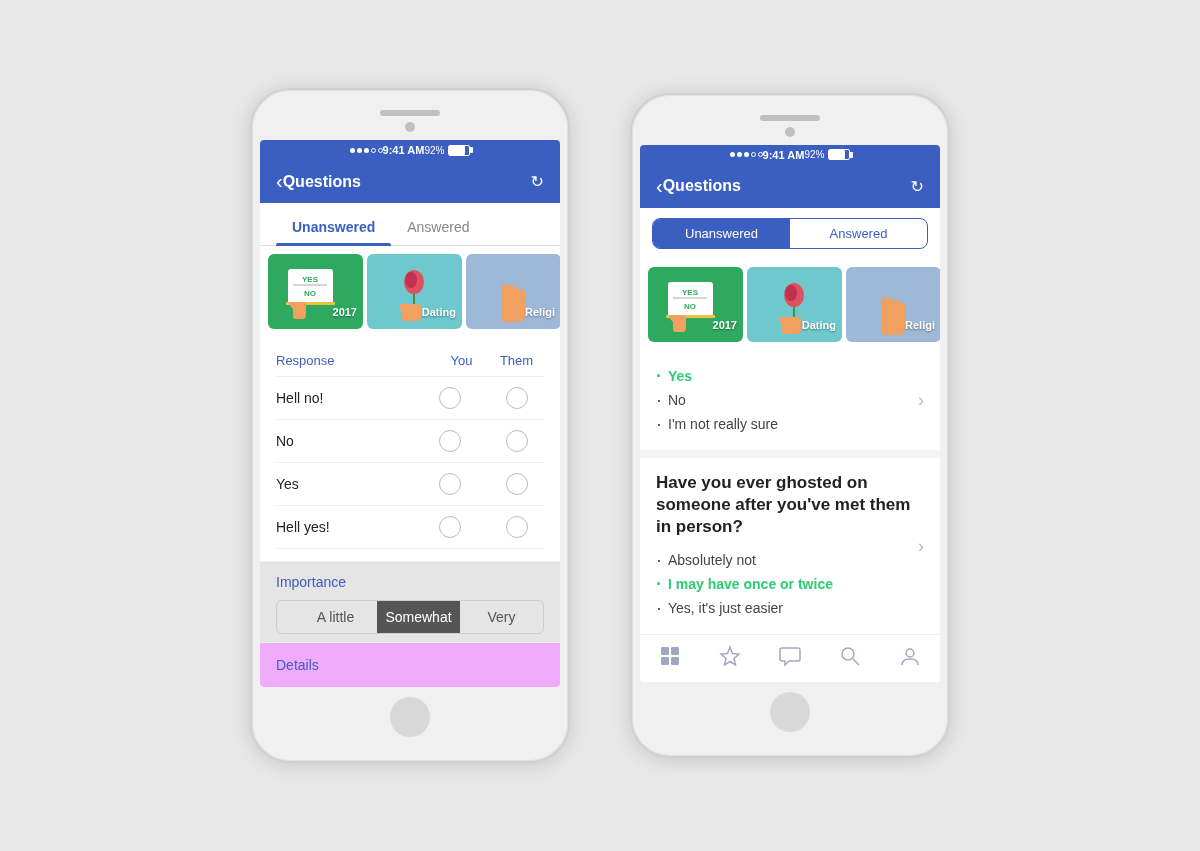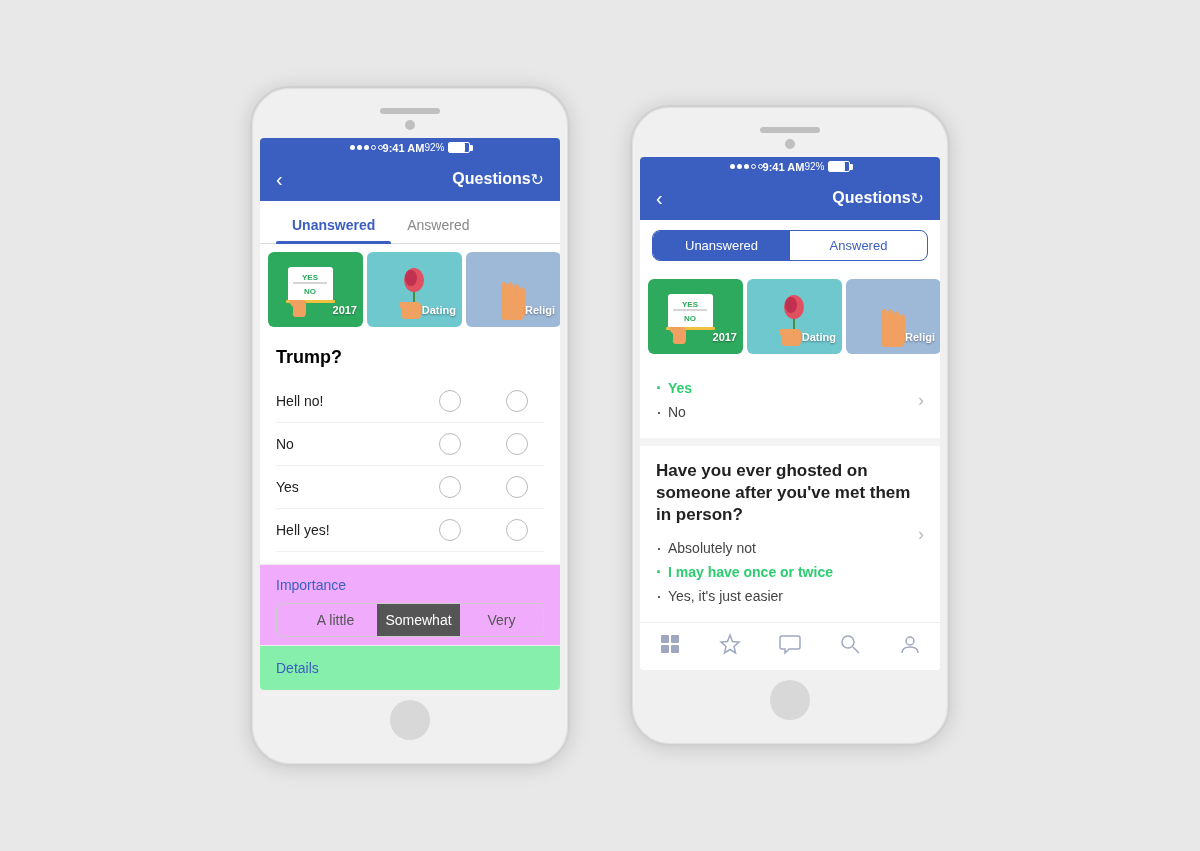--- a/index.html
+++ b/index.html
@@ -149,21 +149,21 @@
       background: #3b5fc0;
       color: white;
       display: flex;
       align-items: center;
       padding: 10px 16px;
       position: relative;
     }
 
     .nav-bar .nav-title {
       flex: 1;
-      text-align: right;
+      text-align: left;
       font-size: 16px;
       font-weight: 600;
     }
 
     .nav-back {
       font-size: 20px;
       cursor: pointer;
       color: white;
       font-weight: 300;
     }
@@ -302,21 +302,21 @@
     .radio-btn {
       width: 22px;
       height: 22px;
       border-radius: 50%;
       border: 1.5px solid #bbb;
       display: inline-block;
     }
 
     
     .importance-section {
-      background: #f0abfc;
+      background: #e5e5e5;
       padding: 12px 16px 8px;
       border-top: 1px solid #eee;
     }
 
     .importance-label {
       color: #3b5fc0;
       font-size: 14px;
       font-weight: 500;
       margin-bottom: 10px;
     }
@@ -341,21 +341,21 @@
     .imp-btn.active {
       background: #555;
       color: white;
     }
 
     .details-link {
       color: #3b5fc0;
       font-size: 14px;
       font-weight: 500;
       padding: 14px 16px;
-      background: #86efac;
+      background: #f0abfc;
       border-top: 1px solid #eee;
       display: block;
       cursor: pointer;
     }
 
     
     .question-item {
       background: white;
       padding: 14px 16px;
       border-bottom: 8px solid #f4f4f4;
@@ -505,23 +505,27 @@
         <div class="category-thumb" style="background:#9eb8d8;">
           <svg class="thumb-svg" viewBox="0 0 95 75">
 
             <path d="M35 65 L35 35 Q35 30 38 30 Q41 30 41 35 L41 50 Q41 30 44 30 Q47 30 47 35 L47 50 Q47 32 50 32 Q53 32 53 37 L53 50 Q53 35 56 35 Q59 35 59 40 L59 60 Q59 66 55 68 L40 68 Q35 68 35 65Z" fill="#f0a060"></path>
           </svg>
           <span class="cat-label">Religi</span>
         </div>
       </div>
 
       <div class="question-section">
-        <div class="question-title">Trump?</div>
 
         <div class="response-table">
+          <div class="response-header">
+            <span class="col-label">Response</span>
+            <span class="col-you">You</span>
+            <span class="col-them">Them</span>
+          </div>
 
           <div class="response-row">
             <span class="col-label">Hell no!</span>
             <span class="col-radio">
                 <span class="radio-btn"></span>
               </span>
             <span class="col-radio">
                 <span class="radio-btn"></span>
               </span>
           </div>
@@ -638,20 +642,21 @@
           <svg class="thumb-svg" viewBox="0 0 95 75">
             <path d="M35 65 L35 35 Q35 30 38 30 Q41 30 41 35 L41 50 Q41 30 44 30 Q47 30 47 35 L47 50 Q47 32 50 32 Q53 32 53 37 L53 50 Q53 35 56 35 Q59 35 59 40 L59 60 Q59 66 55 68 L40 68 Q35 68 35 65Z" fill="#f0a060"></path>
           </svg>
           <span class="cat-label">Religi</span>
         </div>
       </div>
 
       <div class="question-item">
         <div class="answer-option selected">Yes</div>
         <div class="answer-option">No</div>
+        <div class="answer-option">I'm not really sure</div>
         <span class="chevron-right">›</span>
       </div>
 
       <div class="question-item" style="border-bottom:none;">
         <div class="question-item-title">Have you ever ghosted on someone after you've met them in person?</div>
         <div class="answer-option">Absolutely not</div>
         <div class="answer-option selected">I may have once or twice</div>
         <div class="answer-option">Yes, it's just easier</div>
         <span class="chevron-right">›</span>
       </div>

